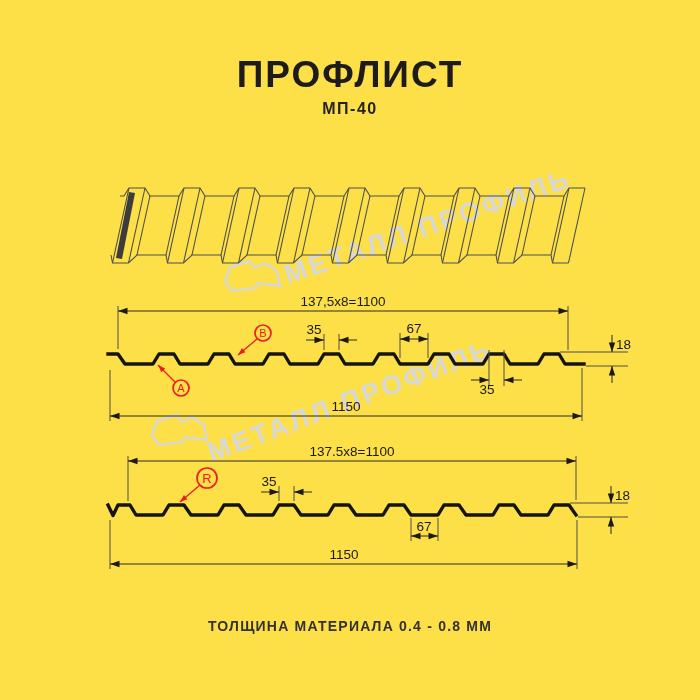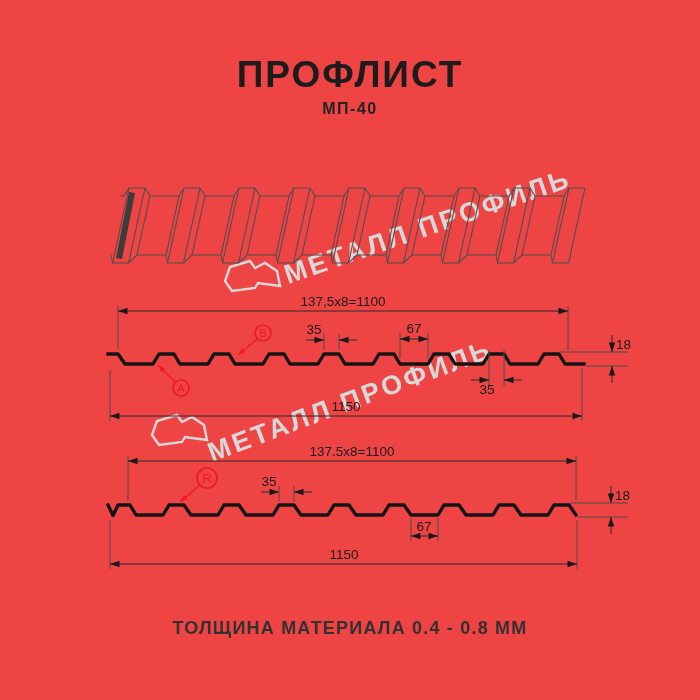--- a/index.html
+++ b/index.html
@@ -1,23 +1,23 @@
 <!DOCTYPE html>
 <html><head>
 <meta charset="utf-8">
 <style>
   html,body{margin:0;padding:0;background:#ffffff;}
-  .page{position:relative;width:700px;height:700px;background:#ef4444;overflow:hidden;
+  .page{position:relative;width:700px;height:700px;background:#fde047;overflow:hidden;
         font-family:"Liberation Sans",sans-serif;}
   .title{position:absolute;top:54px;left:0;width:700px;text-align:center;
          font-size:37px;font-weight:800;letter-spacing:2px;color:#1d1b1c;}
   .subtitle{position:absolute;top:100px;left:0;width:700px;text-align:center;
          font-size:16px;font-weight:600;letter-spacing:1.5px;color:#242224;}
   .footnote{position:absolute;top:618px;left:0;width:700px;text-align:center;
-         font-size:18px;font-weight:600;letter-spacing:1.2px;color:#333132;}
+         font-size:14px;font-weight:600;letter-spacing:1.2px;color:#333132;}
   svg text{font-family:"Liberation Sans",sans-serif;font-size:13.5px;fill:#1a1a1a;}
   svg text.wm{font-size:27px;font-weight:bold;letter-spacing:3px;fill:#d8d8d8;}
   svg text.red{fill:#ed1c24;font-size:11px;}
   svg text.redbig{fill:#ed1c24;font-size:13px;}
   .ext{stroke:#4d4d4d;stroke-width:1;}
   .dim{stroke:#2b2b2b;stroke-width:1;}
   .prof{stroke:#141414;stroke-width:3.4;fill:none;stroke-linejoin:round;stroke-linecap:square;}
   .p3d{stroke:#4f4f4f;stroke-width:1.1;fill:none;}
   .redln{stroke:#ed1c24;stroke-width:1.3;}
   .redcirc{stroke:#ed1c24;stroke-width:1.7;fill:none;}

